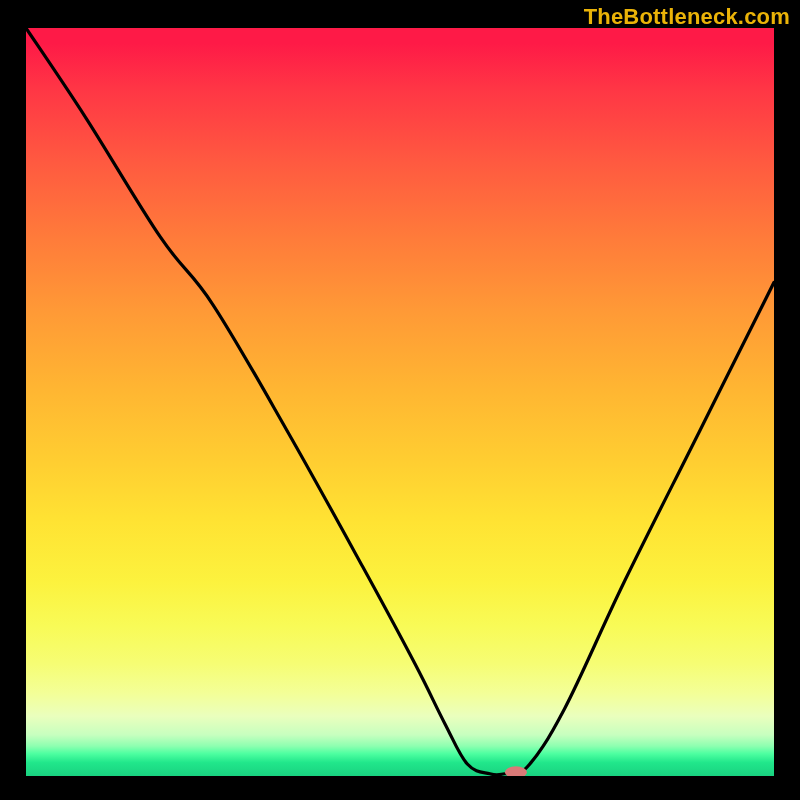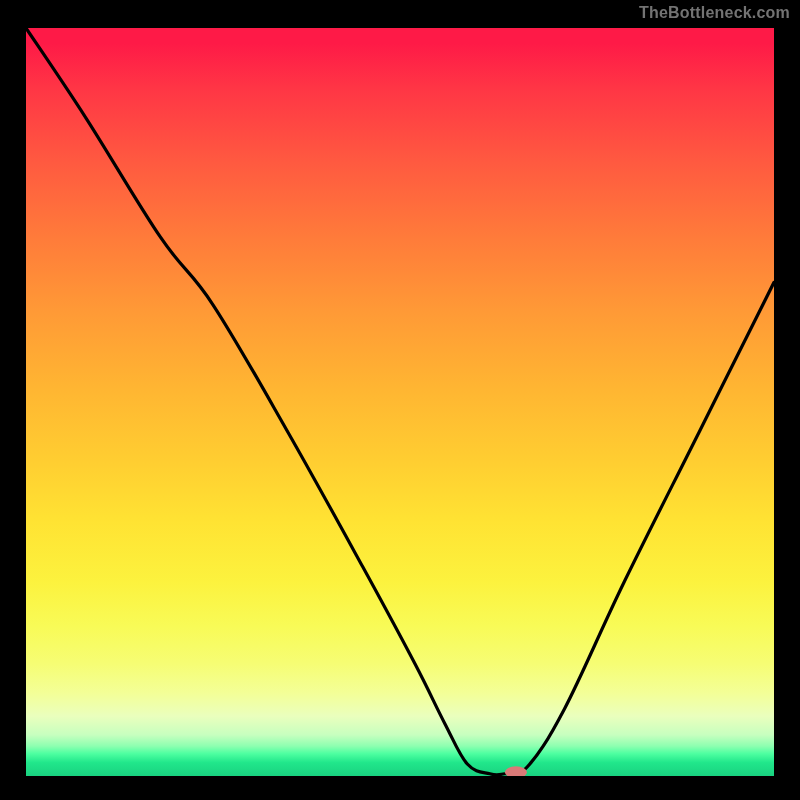--- a/index.html
+++ b/index.html
@@ -14,22 +14,22 @@
     position: absolute;
     left: 0; top: 0;
     width: 800px;
     height: 800px;
     background: #000;
   }
   .watermark {
     position: absolute;
     top: 4px;
     right: 10px;
-    color: #737373;
-    font-size: 16px;
+    color: #eab308;
+    font-size: 22px;
     font-weight: 600;
     letter-spacing: 0.2px;
     user-select: none;
   }
   .plot {
     position: absolute;
     left: 26px;
     top: 28px;
     width: 748px;
     height: 748px;

